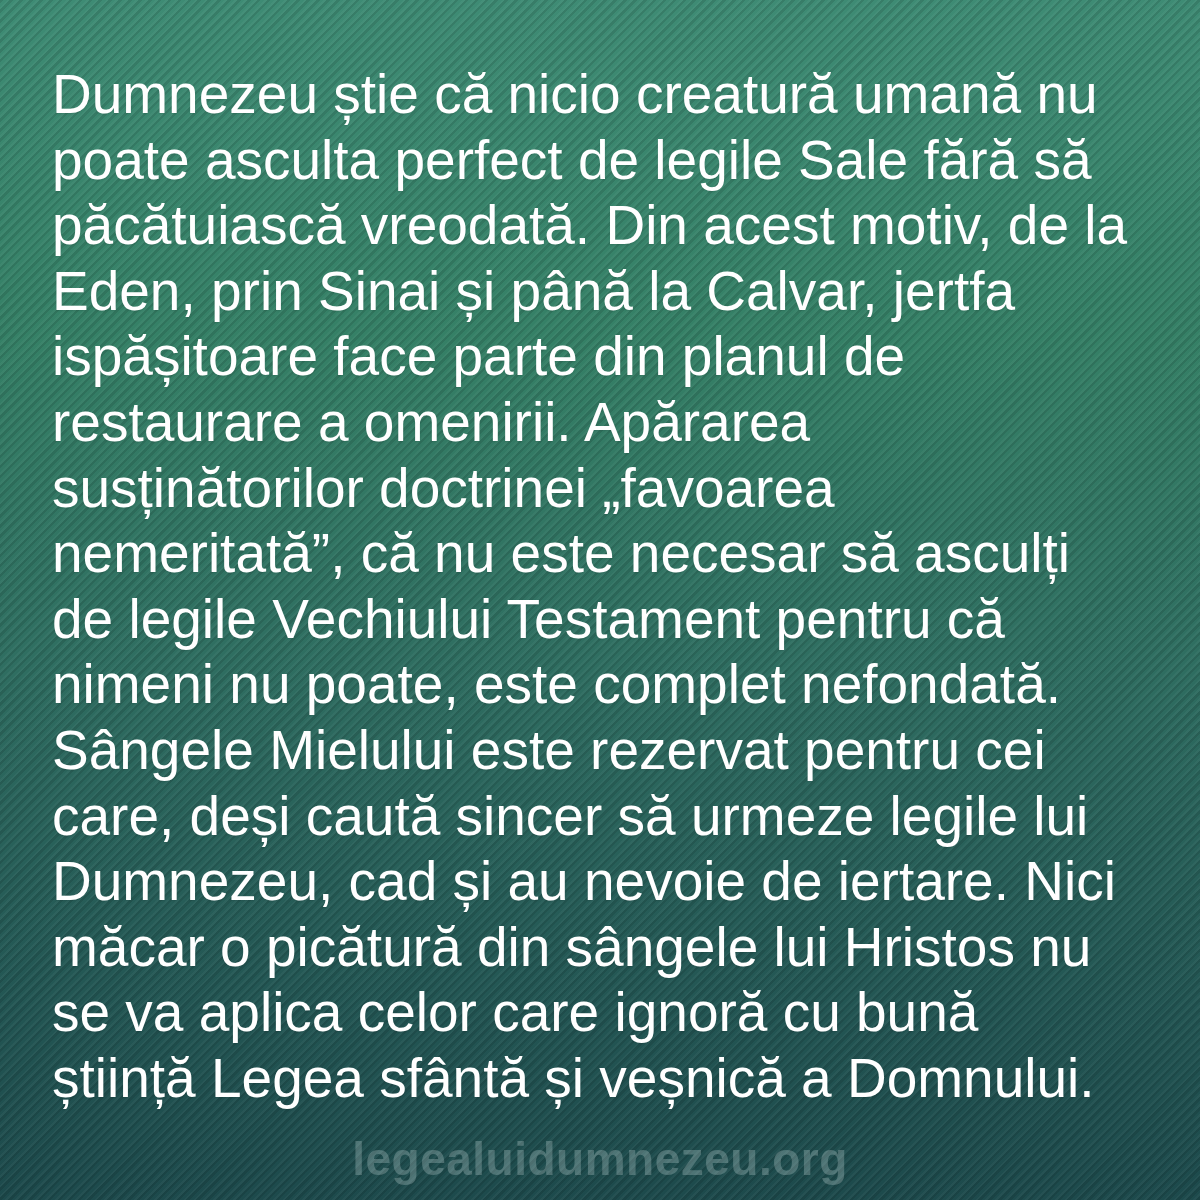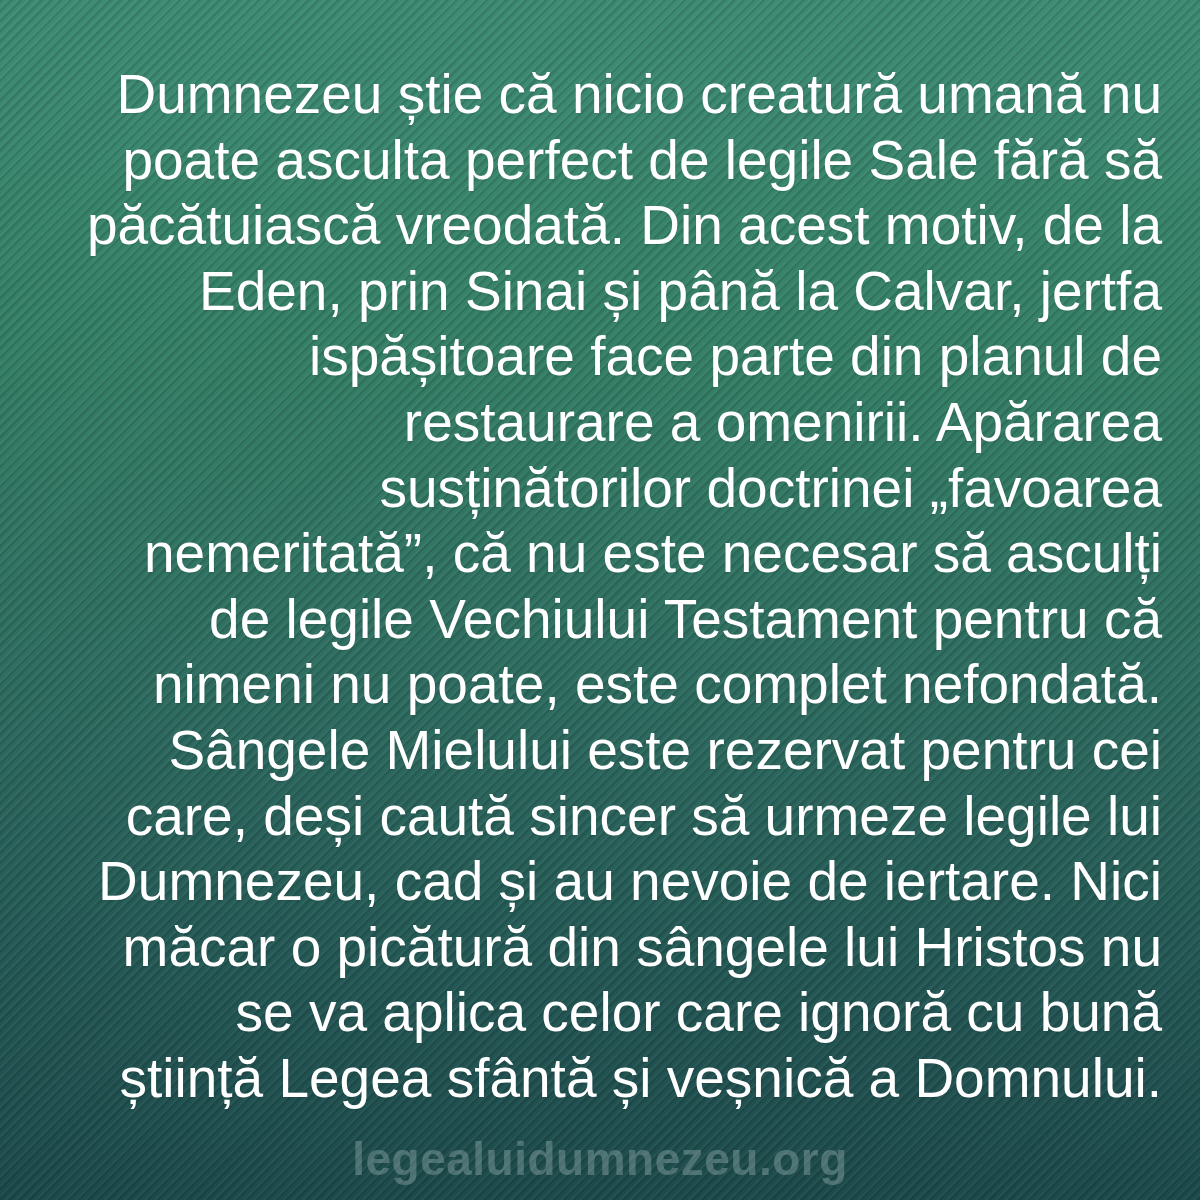--- a/index.html
+++ b/index.html
@@ -39,21 +39,20 @@
     left: 52px;
     top: 62px;
     width: 1110px;
     color: #ffffff;
     font-size: 55px;
     line-height: 65.6px;
     font-weight: 400;
     white-space: pre-line;
     letter-spacing: 0px;
     text-shadow: 0 1px 2px rgba(0, 0, 0, 0.10);
-    text-align: right;
   }
   .watermark {
     position: absolute;
     left: 0;
     right: 0;
     bottom: 14px;
     text-align: center;
     font-size: 46px;
     font-weight: 700;
     color: rgba(235, 246, 246, 0.24);

